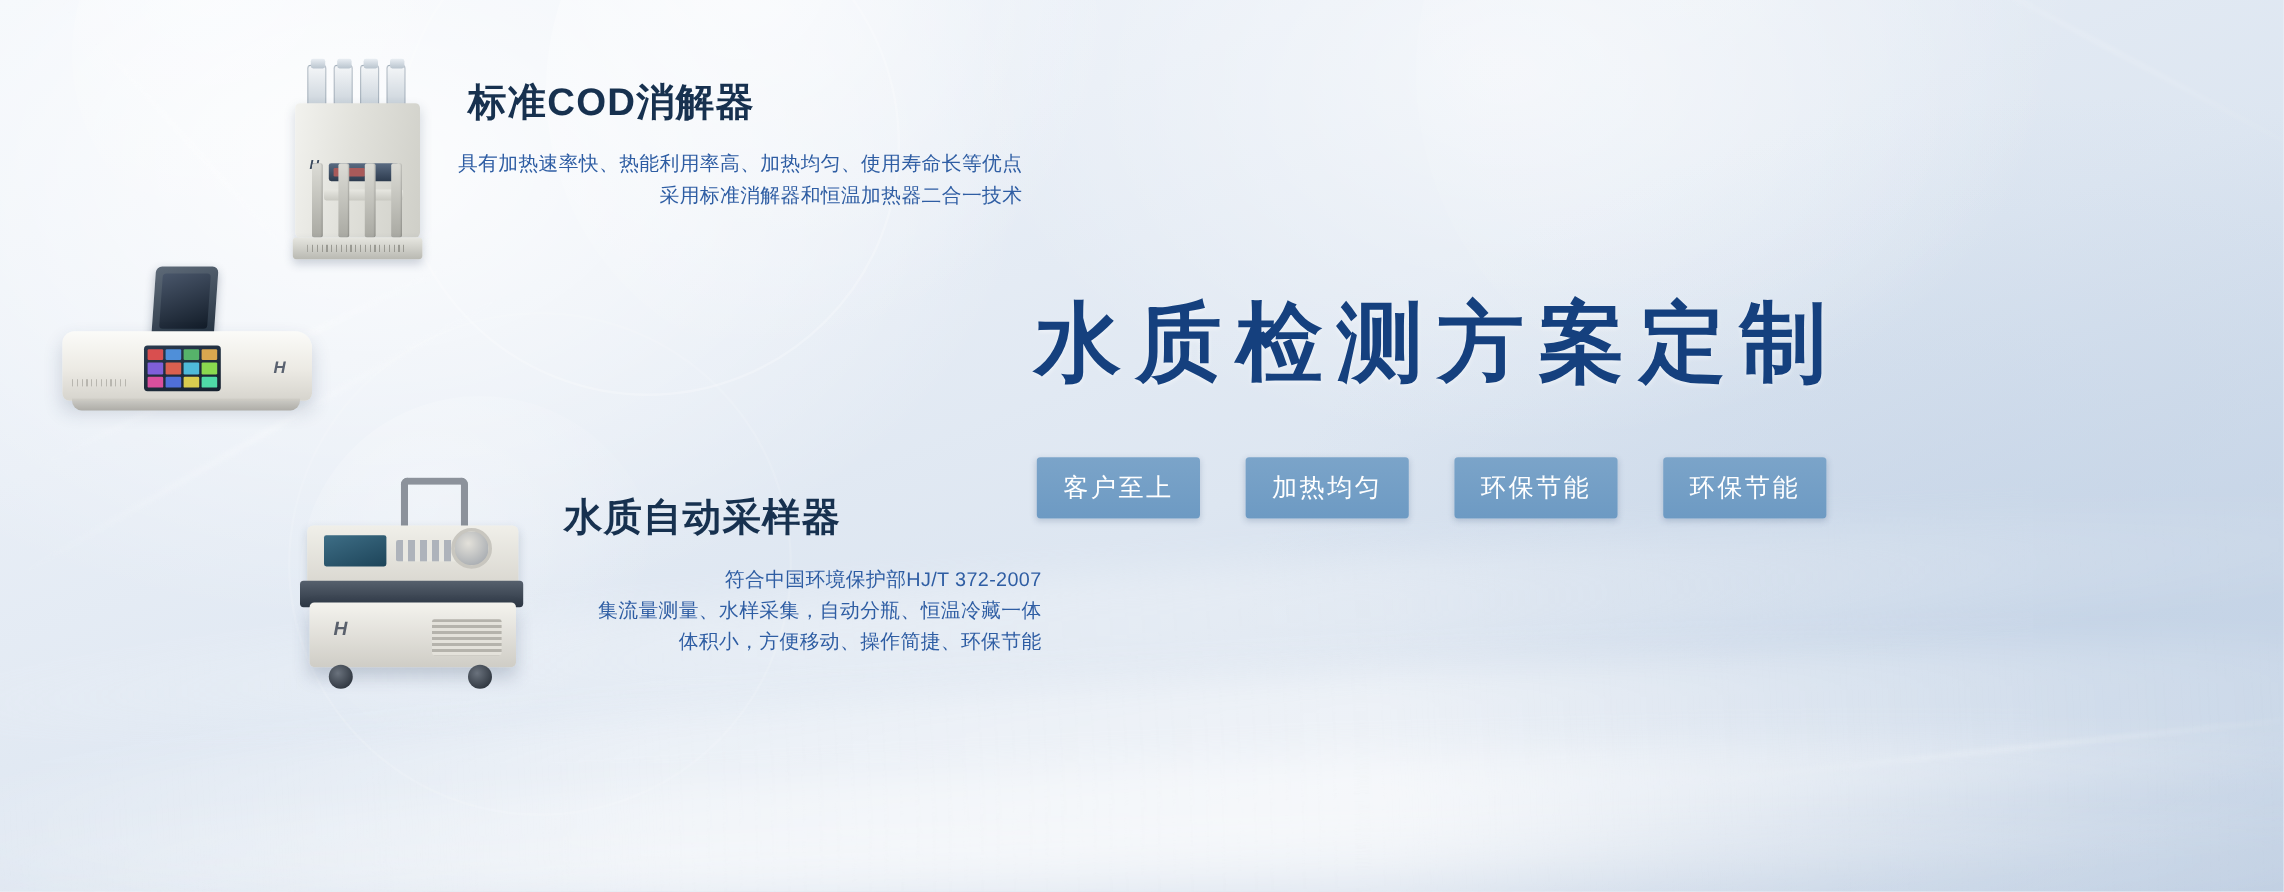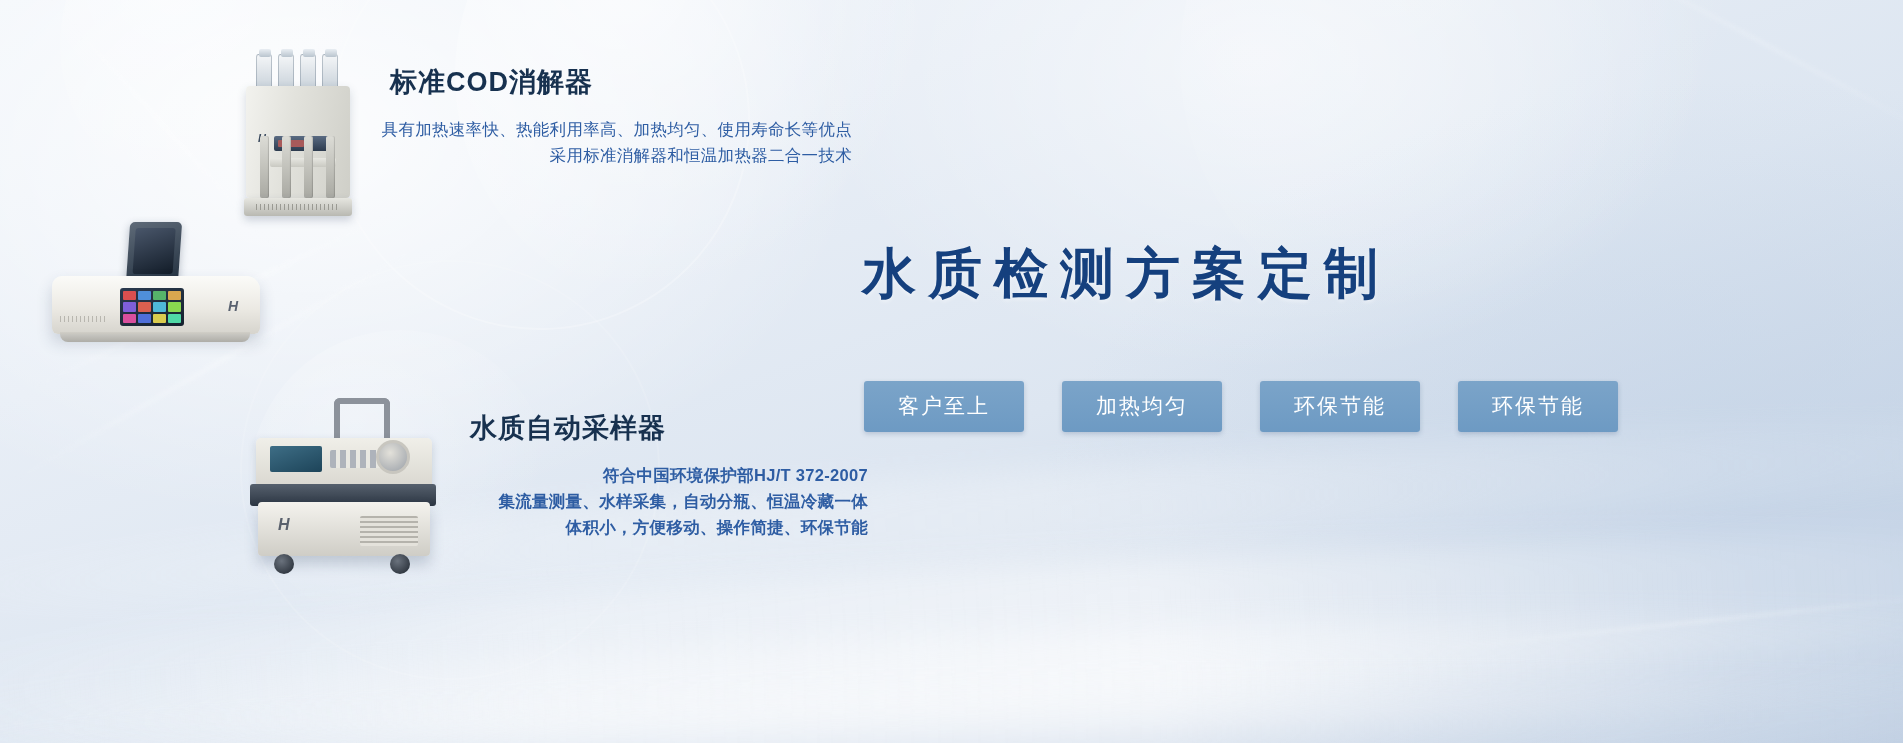--- a/index.html
+++ b/index.html
@@ -51,40 +51,40 @@
   .o4{ left:1180px;top:-220px; width:560px; height:560px; opacity:.3;}
   .ring{ position:absolute; border-radius:50%; border:2px solid rgba(255,255,255,.45); }
   .r1{ left:330px; top:-90px; width:420px; height:420px; opacity:.55;}
   .r2{ left:240px; top:260px; width:420px; height:420px; opacity:.28;}
 
   
   .products{ position:absolute; left:0; top:0; width:900px; height:743px; }
   .product{ position:absolute; }
 
   .p-title{
-    font-size:27px; font-weight:bold; color:#17314f; letter-spacing:1px;
+    font-size:32px; font-weight:bold; color:#17314f; letter-spacing:1px;
     white-space:nowrap;
   }
   .p-lines{ margin-top:16px; }
   .p-line{
     font-size:16.5px; color:#2e5da3; line-height:26px; white-space:nowrap;
     text-align:right; letter-spacing:.3px;
   }
 
   #product-1{ left:0; top:64px; width:880px; }
   #product-1 .p-title{ margin-left:390px; }
   #product-1 .p-lines{ width:852px; }
 
   #product-2{ left:0; top:240px; width:760px; }
   #product-2 .p-title{ margin-left:288px; }
   #product-2 .p-lines{ width:740px; }
 
   #product-3{ left:0; top:410px; width:880px; }
   #product-3 .p-title{ margin-left:470px; }
-  #product-3 .p-lines{ width:868px;font-weight:bold; }
+  #product-3 .p-lines{ width:868px; }
 
   
   .photo{ position:absolute; }
 
   
   #photo-cod{ left:238px; top:48px; width:120px; height:168px; }
   .cod-body{ position:absolute; left:8px; top:38px; width:104px; height:112px;
     background:linear-gradient(100deg,#f2f2ee 0%,#e2e2dc 42%,#cfcfc8 100%);
     border-radius:4px; box-shadow:0 4px 10px rgba(40,60,90,.18); }
   .cod-panel{ position:absolute; left:28px; top:50px; width:58px; height:15px;
@@ -152,30 +152,30 @@
   .sp-grill{ position:absolute; left:112px; top:118px; width:58px; height:30px;
     background:repeating-linear-gradient(180deg,#b5b3ac 0 2px,#e4e2db 2px 5px); border-radius:2px;}
   .sp-logo{ position:absolute; left:30px; top:118px; color:#59606c; font-size:16px;
     font-weight:bold; font-style:italic; }
   .sp-wheel{ position:absolute; top:156px; width:20px; height:20px; border-radius:50%;
     background:radial-gradient(circle at 38% 35%,#6a727d,#1e252e); }
 
   
   .headline{
     position:absolute; left:862px; top:238px; width:1010px;
-    font-size:54px; font-weight:bold; color:#15407e; letter-spacing:12px;
+    font-size:72px; font-weight:bold; color:#15407e; letter-spacing:12px;
     white-space:nowrap; text-shadow:0 2px 4px rgba(255,255,255,.45);
   }
   .pills{
     position:absolute; left:864px; top:381px; display:flex; gap:38px;
   }
   .pill{
     background:linear-gradient(180deg,#7ba4c9,#6d9ac3);
     color:#ffffff; font-size:21px; letter-spacing:2px;
-    padding:11px 34px 12px; border-radius:3px;
+    padding:11px 22px 12px; border-radius:3px;
     box-shadow:0 2px 5px rgba(40,70,110,.22);
     white-space:nowrap;
   }
 </style>
 </head>
 <body>
 
 <div class="banner">
 
   <div class="bg-layer">

